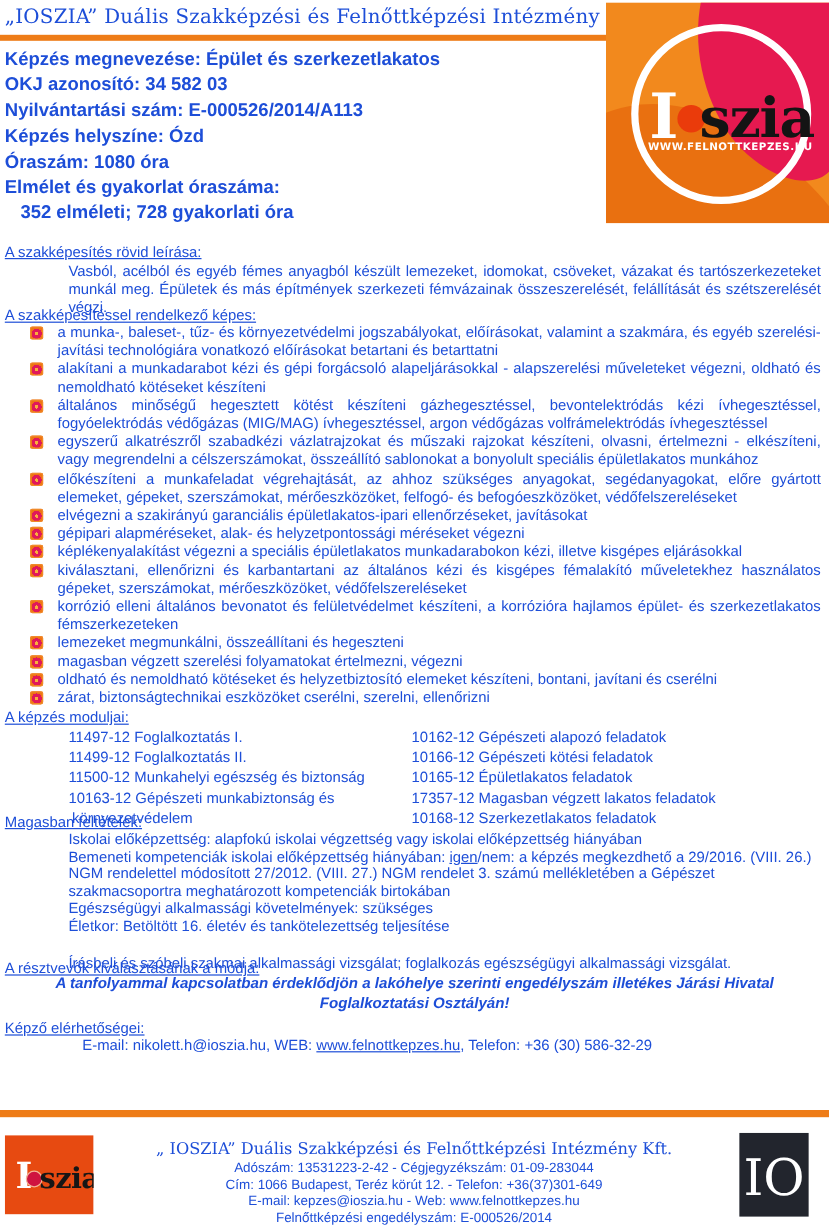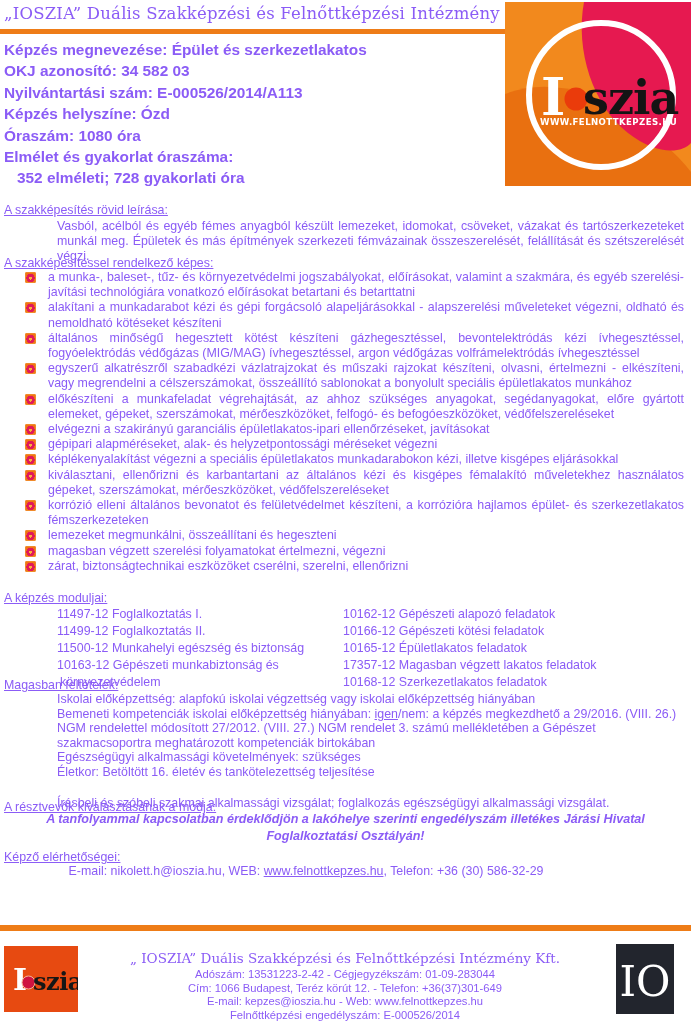--- a/index.html
+++ b/index.html
@@ -1,19 +1,19 @@
 <!DOCTYPE html>
 <html lang="hu"><head>
 <meta charset="utf-8">
 <style>
   * { margin:0; padding:0; box-sizing:border-box; }
   html,body { background:#ffffff; }
   .page {
     position:relative; width:691px; height:1024px; margin:0 auto;
-    background:#ffffff; color:#8b5cf6;
+    background:#ffffff; color:#1d4ed8;
     font-family:"Liberation Sans","DejaVu Sans",sans-serif;
     overflow:hidden;
   }
 
   
   .header-title {
     position:absolute; left:4px; top:4px;
     font-family:"DejaVu Serif","Liberation Serif",serif;
     font-size:16.5px; letter-spacing:0.2px; white-space:nowrap;
   }
@@ -112,20 +112,21 @@
     <li><span class="bullet-icon"></span><span>általános minőségű hegesztett kötést készíteni gázhegesztéssel, bevontelektródás kézi ívhegesztéssel, fogyóelektródás védőgázas (MIG/MAG) ívhegesztéssel, argon védőgázas volfrámelektródás ívhegesztéssel</span></li>
     <li><span class="bullet-icon"></span><span>egyszerű alkatrészről szabadkézi vázlatrajzokat és műszaki rajzokat készíteni, olvasni, értelmezni - elkészíteni, vagy megrendelni a célszerszámokat, összeállító sablonokat a bonyolult speciális épületlakatos munkához</span></li>
     <li><span class="bullet-icon"></span><span>előkészíteni a munkafeladat végrehajtását, az ahhoz szükséges anyagokat, segédanyagokat, előre gyártott elemeket, gépeket, szerszámokat, mérőeszközöket, felfogó- és befogóeszközöket, védőfelszereléseket</span></li>
     <li><span class="bullet-icon"></span><span>elvégezni a szakirányú garanciális épületlakatos-ipari ellenőrzéseket, javításokat</span></li>
     <li><span class="bullet-icon"></span><span>gépipari alapméréseket, alak- és helyzetpontossági méréseket végezni</span></li>
     <li><span class="bullet-icon"></span><span>képlékenyalakítást végezni a speciális épületlakatos munkadarabokon kézi, illetve kisgépes eljárásokkal</span></li>
     <li><span class="bullet-icon"></span><span>kiválasztani, ellenőrizni és karbantartani az általános kézi és kisgépes fémalakító műveletekhez használatos gépeket, szerszámokat, mérőeszközöket, védőfelszereléseket</span></li>
     <li><span class="bullet-icon"></span><span>korrózió elleni általános bevonatot és felületvédelmet készíteni, a korrózióra hajlamos épület- és szerkezetlakatos fémszerkezeteken</span></li>
     <li><span class="bullet-icon"></span><span>lemezeket megmunkálni, összeállítani és hegeszteni</span></li>
     <li><span class="bullet-icon"></span><span>magasban végzett szerelési folyamatokat értelmezni, végezni</span></li>
+    <li><span class="bullet-icon"></span><span>oldható és nemoldható kötéseket és helyzetbiztosító elemeket készíteni, bontani, javítani és cserélni</span></li>
     <li><span class="bullet-icon"></span><span>zárat, biztonságtechnikai eszközöket cserélni, szerelni, ellenőrizni</span></li>
   </ul>
 
   <div class="sec-h" style="top:591px;">A képzés moduljai:</div>
   <div class="modules-cols bodytxt">
     <div class="mod-col-left">
       <div class="mod-line">11497-12 Foglalkoztatás I.</div>
       <div class="mod-line">11499-12 Foglalkoztatás II.</div>
       <div class="mod-line">11500-12 Munkahelyi egészség és biztonság</div>
       <div class="mod-line">10163-12 Gépészeti munkabiztonság és</div>

